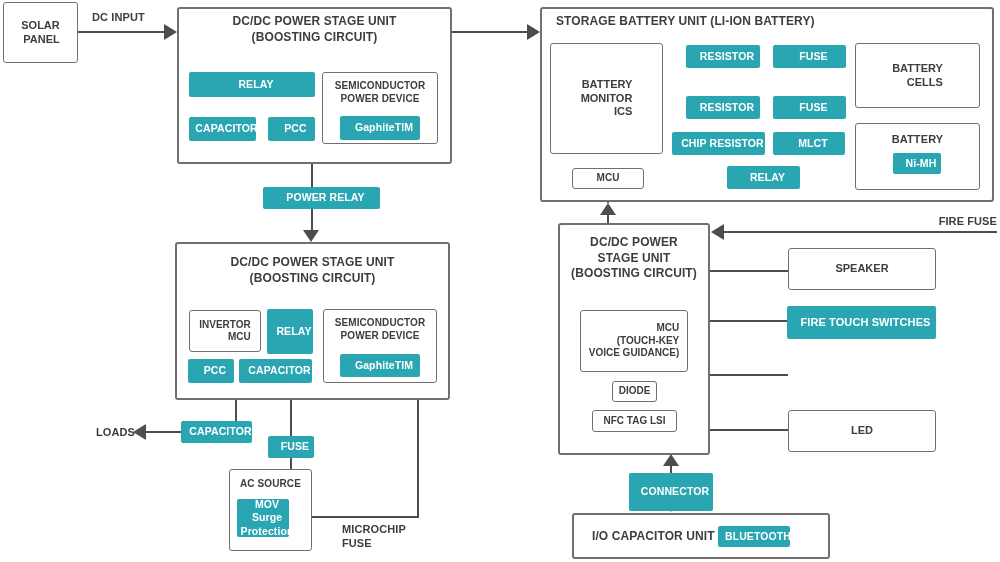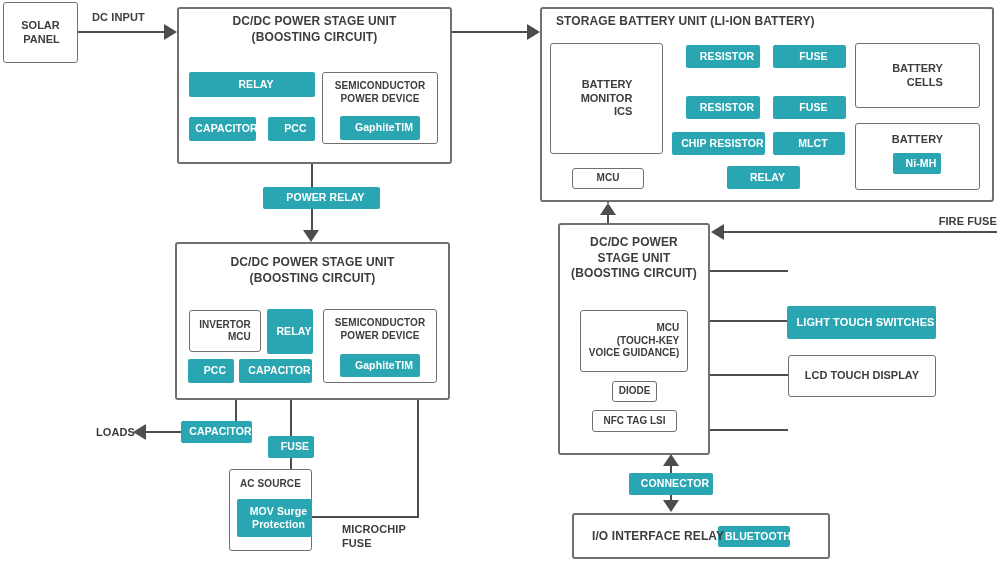--- a/index.html
+++ b/index.html
@@ -114,37 +114,38 @@
 POWER DEVICE</div>
   <div class="chip" style="left:340px;top:354px;width:80px;height:23px">GaphiteTIM</div>
   <div class="chip" style="left:188px;top:359px;width:46px;height:24px">PCC</div>
   <div class="chip" style="left:239px;top:359px;width:73px;height:24px">CAPACITOR</div>
 
   <div class="chip" style="left:181px;top:421px;width:71px;height:22px">CAPACITOR</div>
   <div class="lbl" style="left:96px;top:425px">LOADS</div>
   <div class="chip" style="left:268px;top:436px;width:46px;height:22px">FUSE</div>
   <div class="box" style="left:229px;top:469px;width:83px;height:82px"></div>
   <div class="lbl ctr fs10" style="left:229px;top:477px;width:83px">AC SOURCE</div>
-  <div class="chip" style="left:237px;top:499px;width:75px;height:38px">MOV Surge
+  <div class="chip" style="left:237px;top:499px;width:52px;height:38px">MOV Surge
 Protection</div>
   <div class="lbl" style="left:342px;top:522px">MICROCHIP
 FUSE</div>
 
   <div class="box b2" style="left:558px;top:223px;width:152px;height:232px"></div>
   <div class="lbl ctr fs115" style="left:558px;top:235px;width:152px">DC/DC POWER
 STAGE UNIT
 (BOOSTING CIRCUIT)</div>
   <div class="box cbox fs10" style="left:580px;top:310px;width:108px;height:62px">MCU
 (TOUCH-KEY
 VOICE GUIDANCE)</div>
   <div class="box cbox fs10" style="left:612px;top:381px;width:45px;height:21px">DIODE</div>
   <div class="box cbox fs10" style="left:592px;top:410px;width:85px;height:22px">NFC TAG LSI</div>
 
   <div class="lbl" style="left:920px;top:214px;width:77px;text-align:right">FIRE FUSE</div>
-  <div class="chip" style="left:787px;top:306px;width:149px;height:33px;font-size:11px">LIGHT TOUCH SWITCHES</div>
-  <div class="box cbox" style="left:788px;top:355px;width:148px;height:42px">LCD TOUCH DISPLAY</div>
+  <div class="box cbox" style="left:788px;top:248px;width:148px;height:42px">SPEAKER</div>
+  <div class="chip" style="left:787px;top:306px;width:149px;height:33px;font-size:11px">FIRE TOUCH SWITCHES</div>
+  <div class="box cbox" style="left:788px;top:410px;width:148px;height:42px">LED</div>
 
-  <div class="chip" style="left:629px;top:473px;width:84px;height:22px">CONNECTOR</div>
+  <div class="chip" style="left:629px;top:473px;width:84px;height:38px">CONNECTOR</div>
   <div class="box b2" style="left:572px;top:513px;width:258px;height:46px"></div>
-  <div class="lbl fs115" style="left:592px;top:529px">I/O INTERFACE RELAY</div>
+  <div class="lbl fs115" style="left:592px;top:529px">I/O CAPACITOR UNIT</div>
   <div class="chip" style="left:718px;top:526px;width:72px;height:21px">BLUETOOTH</div>
 
 </div>
 
 </body></html>

